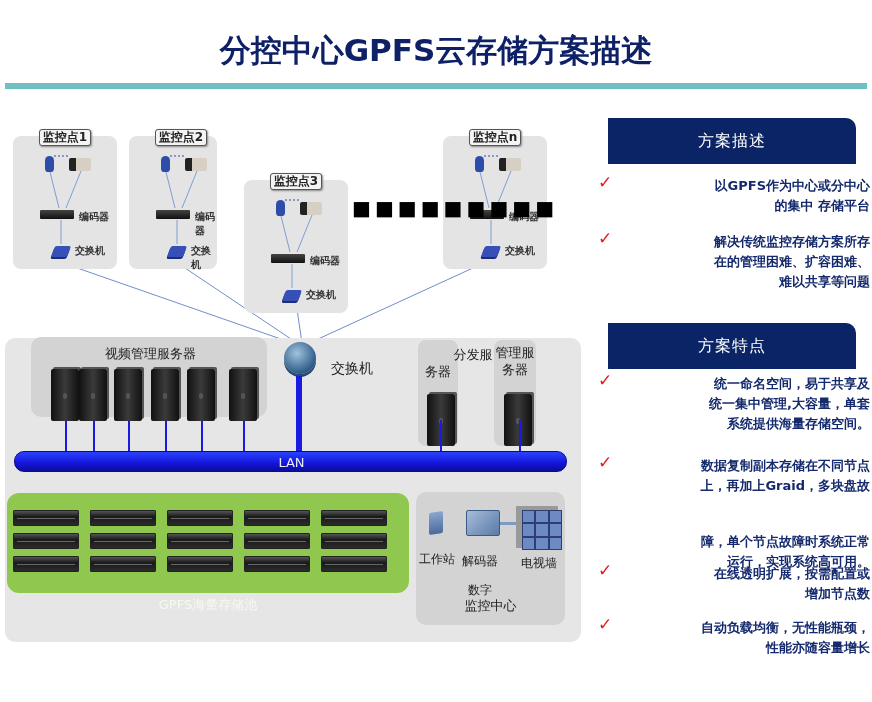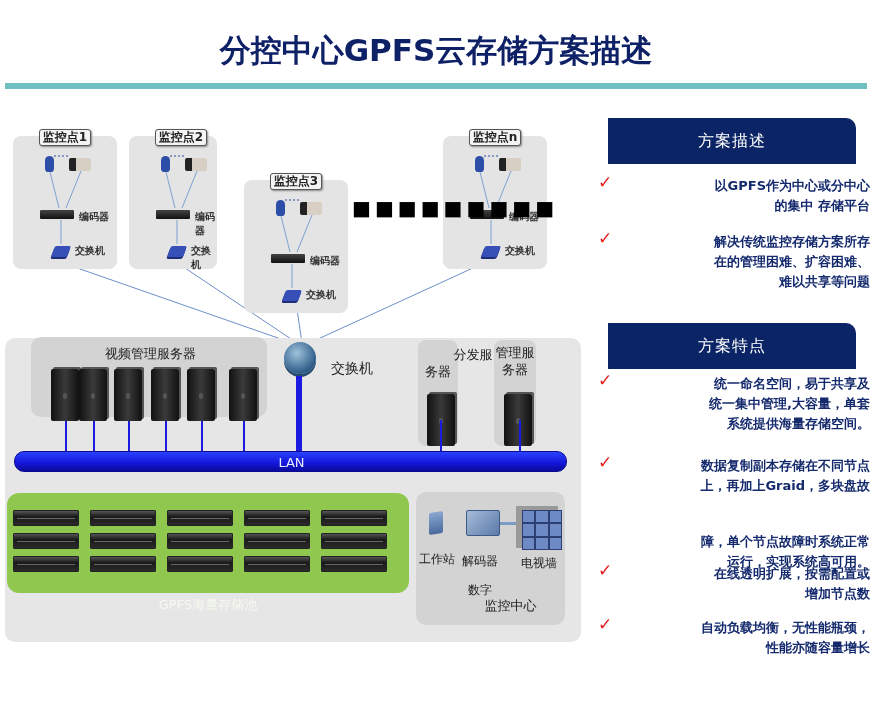--- a/index.html
+++ b/index.html
@@ -41,21 +41,21 @@
          background: linear-gradient(#2a42ff, #1414d8 60%, #0c0c9c); border: 1px solid #0a0a90; }
   #lan-label { left: 0; top: 3px; width: 553px; text-align: center; color: #e8ecff; font-size: 13px; }
 
   #storage-pool { left: 7px; top: 493px; width: 402px; height: 100px; background: #90c74e; border-radius: 12px; }
   .rack { width: 66px; height: 16px; background: linear-gradient(#555, #1a1a1a 40%, #2b2b2b); border: 1px solid #222; border-radius: 1px; box-shadow: 0 -3px 4px #fff inset 0; }
   .rack::before { content:""; position:absolute; left:3px; right:3px; top:7px; height:1px; background:#666; }
   #pool-label { left: 0; width: 402px; top: 103px; text-align: center; color: #f5faee; font-size: 13px; }
 
   #monitor-center { left: 416px; top: 492px; width: 149px; height: 133px; background: #d3d3d3; border-radius: 10px; }
   .mc-label { font-size: 12px; color: #222; text-align: center; line-height: 15px; }
-  #mc-title { font-size: 13px; margin-left: 20px; }
+  #mc-title { font-size: 13px; }
 
   
   .section-head { left: 608px; width: 248px; height: 46px; background: #0a2466; border-top-right-radius: 10px; color: #fff; font-size: 16px; text-align: center; line-height: 46px; letter-spacing: 1px; }
   .bullet { left: 598px; width: 272px; }
   .check { position: absolute; left: 0; top: 0; color: #e41c1c; font-size: 17px; font-weight: bold; }
   .btext { position: absolute; left: 34px; top: 4px; width: 238px; color: #142a6d; font-size: 13px; font-weight: bold; line-height: 20px; text-align: right; }
 </style>
 </head>
 <body>
 

